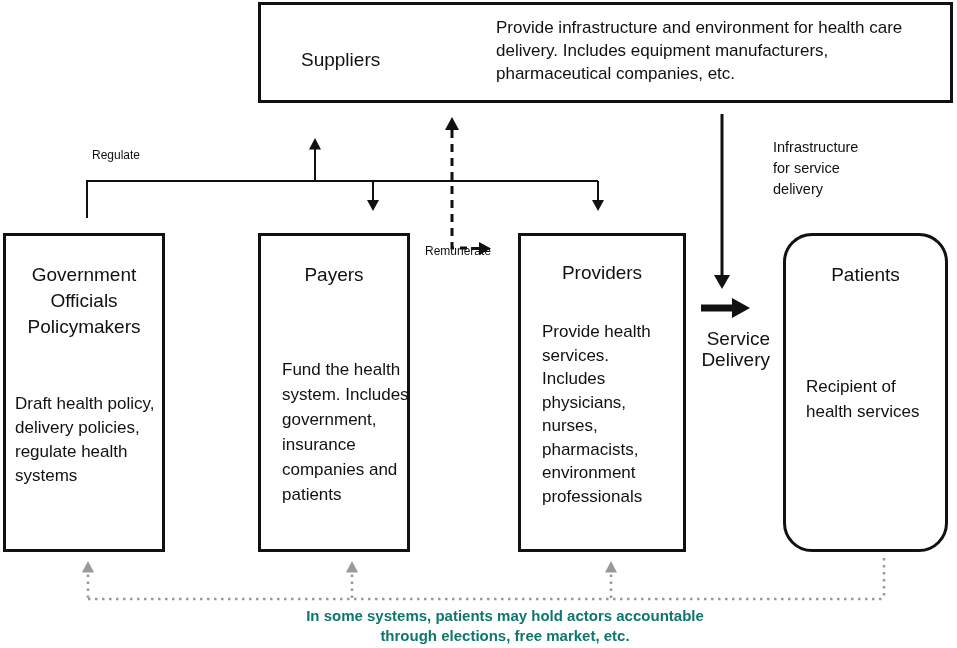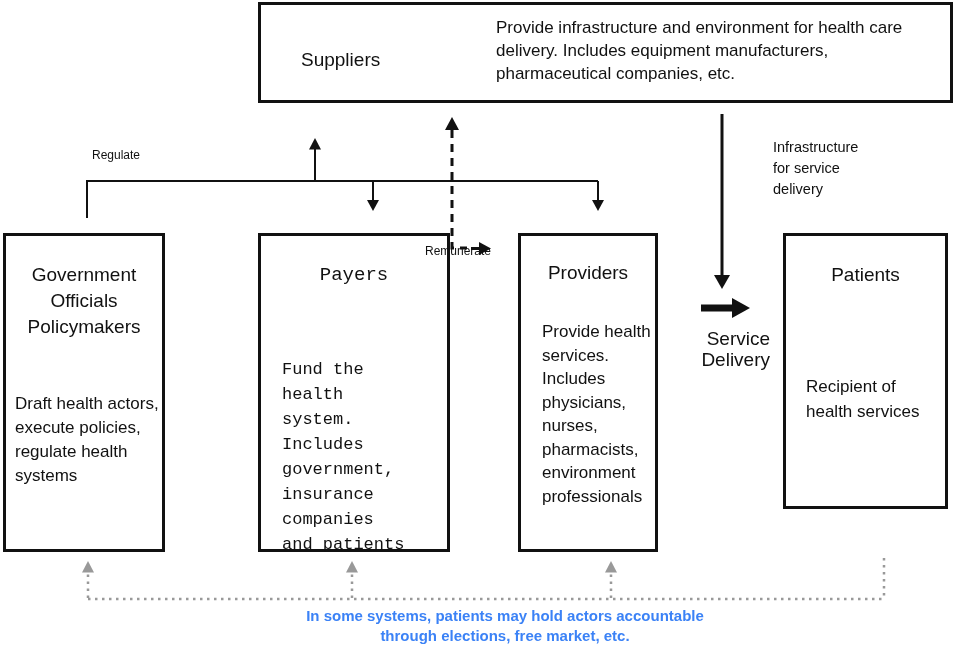--- a/index.html
+++ b/index.html
@@ -19,23 +19,23 @@
   }
   .box {
     position: absolute;
     background: #ffffff;
     border: 3px solid #111111;
     box-sizing: border-box;
     z-index: 2;
   }
   .box-suppliers  { left: 258px; top: 2px;   width: 695px; height: 101px; }
   .box-government { left: 3px;   top: 233px; width: 162px; height: 319px; }
-  .box-payers     { left: 258px; top: 233px; width: 192px; height: 319px; font-family: Liberation Mono, monospace; }
-  .box-providers  { left: 518px; top: 233px; width: 140px; height: 319px; }
-  .box-patients   { left: 783px; top: 233px; width: 165px; height: 276px; }
+  .box-payers     { left: 258px; top: 233px; width: 152px; height: 319px; }
+  .box-providers  { left: 518px; top: 233px; width: 168px; height: 319px; }
+  .box-patients   { left: 783px; top: 233px; width: 165px; height: 319px; border-radius: 29px; }
 
   .box-title {
     position: absolute;
     font-size: 19px;
     line-height: 26px;
     text-align: center;
     left: 0; right: 0;
   }
   .box-government .box-title { top: 26px; }
   .box-payers    .box-title { top: 26px; }
@@ -86,21 +86,21 @@
     text-align: right;
     line-height: 21px;
   }
   .label-accountability {
     left: 285px; top: 606px;
     width: 440px;
     font-size: 15px;
     font-weight: bold;
     text-align: center;
     line-height: 20px;
-    color: #3b82f6;
+    color: #0f766e;
   }
 </style>
 </head>
 <body>
 
 <div class="canvas">
 
   <svg class="overlay" width="957" height="648" viewBox="0 0 957 648">
 
     <g stroke="#111111" stroke-width="2.5" fill="none" shape-rendering="crispEdges">
@@ -144,21 +144,21 @@
     </g>
   </svg>
 
   <div class="box box-suppliers">
     <div class="suppliers-title">Suppliers</div>
     <div class="suppliers-desc">Provide infrastructure and environment for health care delivery. Includes equipment manufacturers, pharmaceutical companies, etc.</div>
   </div>
 
   <div class="box box-government">
     <div class="box-title">Government Officials Policymakers</div>
-    <div class="box-desc">Draft health actors, execute policies, regulate health systems</div>
+    <div class="box-desc">Draft health policy, delivery policies, regulate health systems</div>
   </div>
 
   <div class="box box-payers">
     <div class="box-title">Payers</div>
     <div class="box-desc">Fund the health system. Includes government, insurance companies and patients</div>
   </div>
 
   <div class="box box-providers">
     <div class="box-title">Providers</div>
     <div class="box-desc">Provide health services. Includes physicians, nurses, pharmacists, environment professionals</div>

